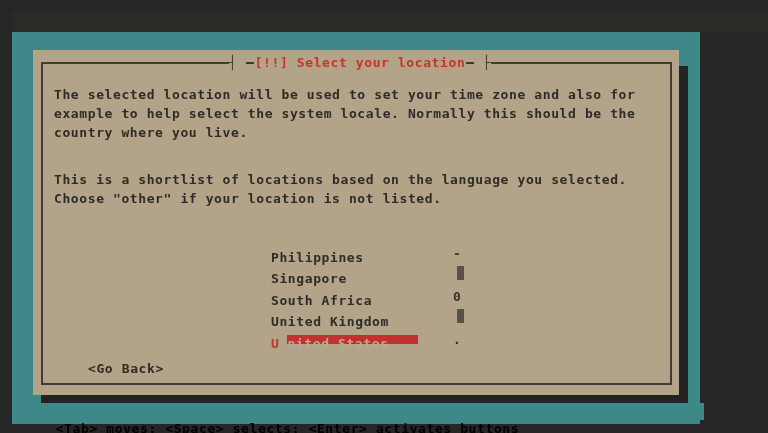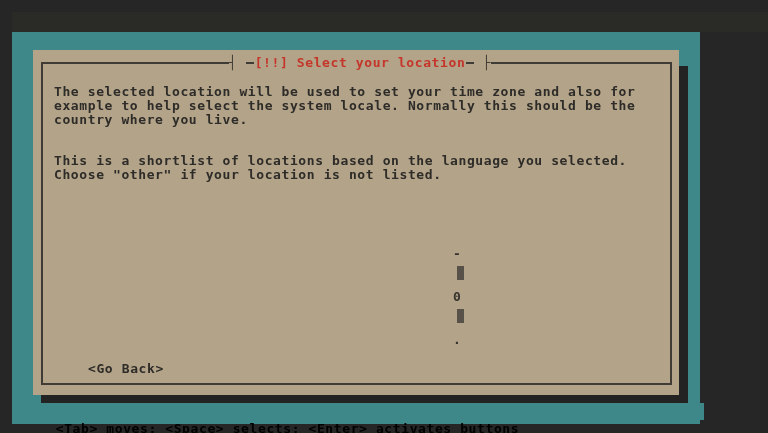--- a/index.html
+++ b/index.html
@@ -48,24 +48,24 @@
   }
   .dialog-title {
     position:absolute; left:0; top:1px; width:100%;
     text-align:center; white-space:pre; line-height:16px;
   }
   .dialog-title .junction { color:#403c35; background:#b3a389; }
   .dialog-title .title-text { color:#c5362a; background:#b3a389; padding:0 1px; }
 
   .para, .field-label {
     position:absolute; left:17px;
-    white-space:pre; line-height:14px;
+    white-space:pre; line-height:19px;
   }
   .p1 { top:31px; }
-  .p2 { top:100px; }
+  .p2 { top:116px; }
   .field-label { top:152px; }
 
   
   .country-list { position:absolute; left:226px; top:187px; width:163px; }
   .list-row { height:17.4px; line-height:17.4px; white-space:pre; display:flex; }
   .list-row .item-label { white-space:pre; }
   .list-row.selected .cursor-char { color:#c5362a; }
   .list-row.selected .sel-rest { background:#c23030; color:#b9ab93; flex:1; }
 
   
@@ -105,20 +105,37 @@
     <div class="dialog-border"></div>
 
     <div class="dialog-title"><span class="junction">┤ </span><span class="title-text">[!!] Select your location</span><span class="junction"> ├</span></div>
 
     <div class="para p1">The selected location will be used to set your time zone and also for
 example to help select the system locale. Normally this should be the
 country where you live.</div>
     <div class="para p2">This is a shortlist of locations based on the language you selected.
 Choose "other" if your location is not listed.</div>
 
+    <div class="country-list">
+      <div class="list-row">
+        <span class="item-label">Philippines</span>
+      </div>
+      <div class="list-row">
+        <span class="item-label">Singapore</span>
+      </div>
+      <div class="list-row">
+        <span class="item-label">South Africa</span>
+      </div>
+      <div class="list-row">
+        <span class="item-label">United Kingdom</span>
+      </div>
+      <div class="list-row selected">
+        <span class="cursor-char">U</span><span class="sel-rest">nited States</span>
+      </div>
+    </div>
 
     <div class="list-gutter">
       <div class="gutter-cell">-</div>
       <div class="gutter-cell"><div class="thumb"></div></div>
       <div class="gutter-cell">0</div>
       <div class="gutter-cell"><div class="thumb"></div></div>
       <div class="gutter-cell">.</div>
     </div>
 
     <div class="go-back">&lt;Go Back&gt;</div>

